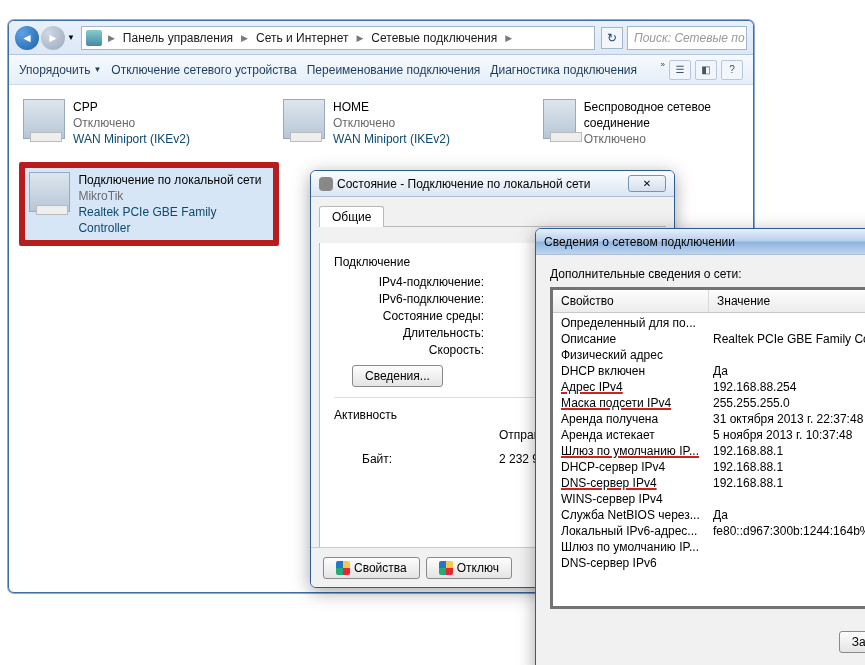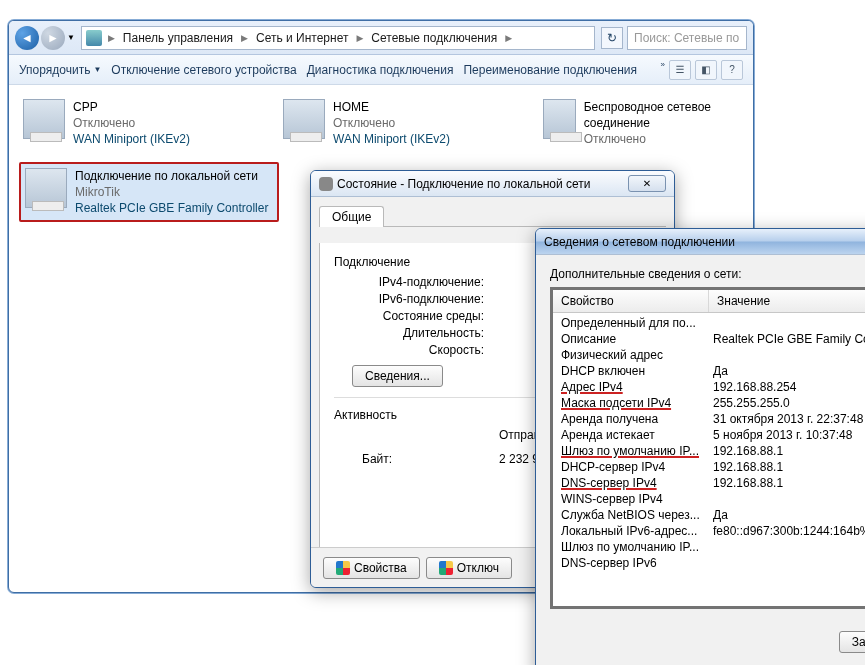--- a/index.html
+++ b/index.html
@@ -52,21 +52,21 @@
   .bc-item { padding: 0 6px; color: #1a1a1a; }
   .bc-arrow { color: #7a7a7a; font-size: 9px; padding:0 2px;}
   .refresh {
     width:22px;height:22px;border:1px solid #a5b6cc;background:#f3f7fd;
     display:flex;align-items:center;justify-content:center;color:#246;
   }
   .searchbox {
     width: 120px; height: 24px;
     border: 1px solid #a5b6cc;
     background: #fff; margin-left: 4px;
-    color:#999;padding:0 6px;line-height:22px;
+    color:#999;font-style:italic;padding:0 6px;line-height:22px;
     overflow:hidden;white-space:nowrap;
   }
   .toolbar {
     height: 30px;
     background: linear-gradient(#f6fafe,#e5eef9);
     border-bottom: 1px solid #cdd9e8;
     display:flex;align-items:center;
     padding: 0 10px; gap: 10px;
     color:#1d3b5d;
   }
@@ -80,21 +80,21 @@
     gap: 10px 30px;
     align-content: flex-start;
   }
   .conn {
     width: 230px;
     display: flex;
     gap: 8px;
     padding: 4px;
     border-radius: 2px;
   }
-  .conn.sel { background: #d6e6f7; border:2px solid #b91c1c;}
+  .conn.sel { background: #d6e6f7; border:6px solid #b91c1c;justify-content:flex-end;}
   .conn-icon {
     width: 42px; height: 40px;
     background: linear-gradient(#dde6ef,#b7c6d6);
     border:1px solid #9aaabd;
     position:relative;
   }
   .conn-icon::after{
     content:"";position:absolute;bottom:-4px;left:6px;width:30px;height:8px;background:#eee;border:1px solid #bbb;
   }
   .conn-text { line-height: 1.35; }
@@ -238,22 +238,22 @@
     </div>
     <div class="searchbox">Поиск: Сетевые по</div>
   </div>
 
   <div class="toolbar">
     <div class="titem">
       <span>Упорядочить</span>
       <span class="caret">▼</span>
     </div>
     <div class="titem">Отключение сетевого устройства</div>
+    <div class="titem">Переименование подключения</div>
     <div class="titem">Диагностика подключения</div>
-    <div class="titem">Переименование подключения</div>
     <div class="endicons">
       <span class="caret">»</span>
       <div class="eic">☰</div>
       <div class="eic">◧</div>
       <div class="eic">?</div>
     </div>
   </div>
 
   <div class="content">
     <div class="conn">

